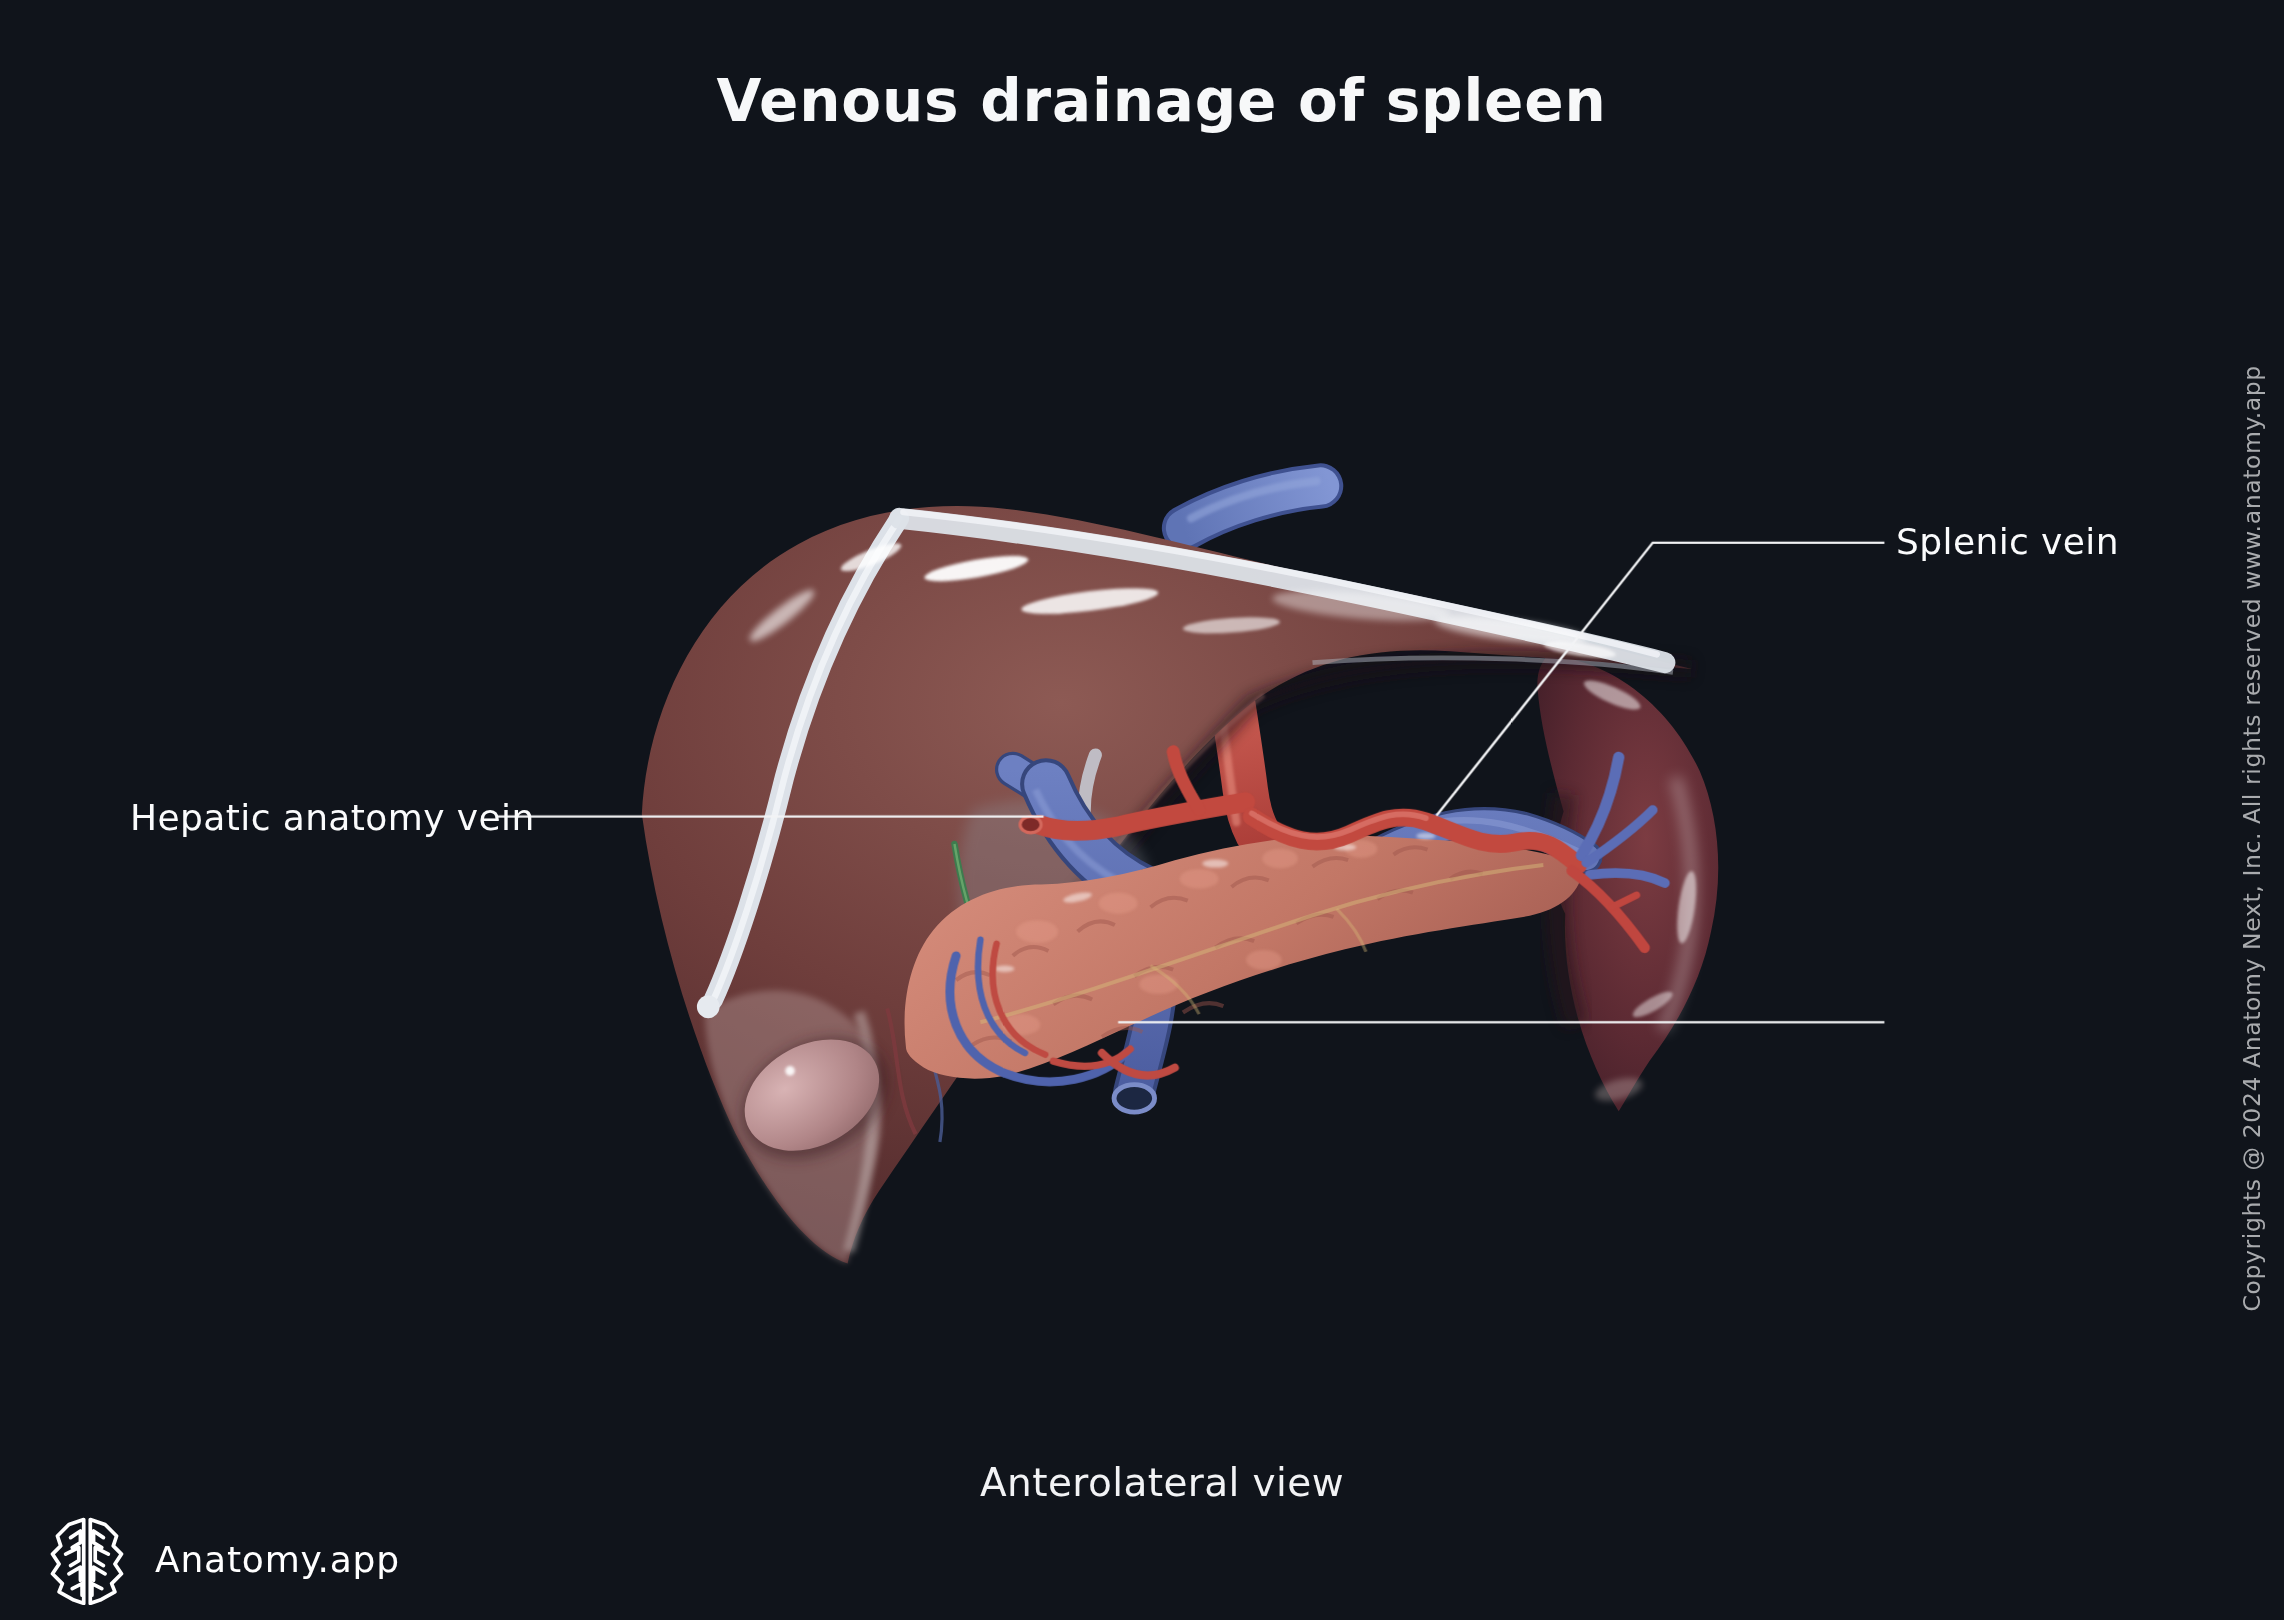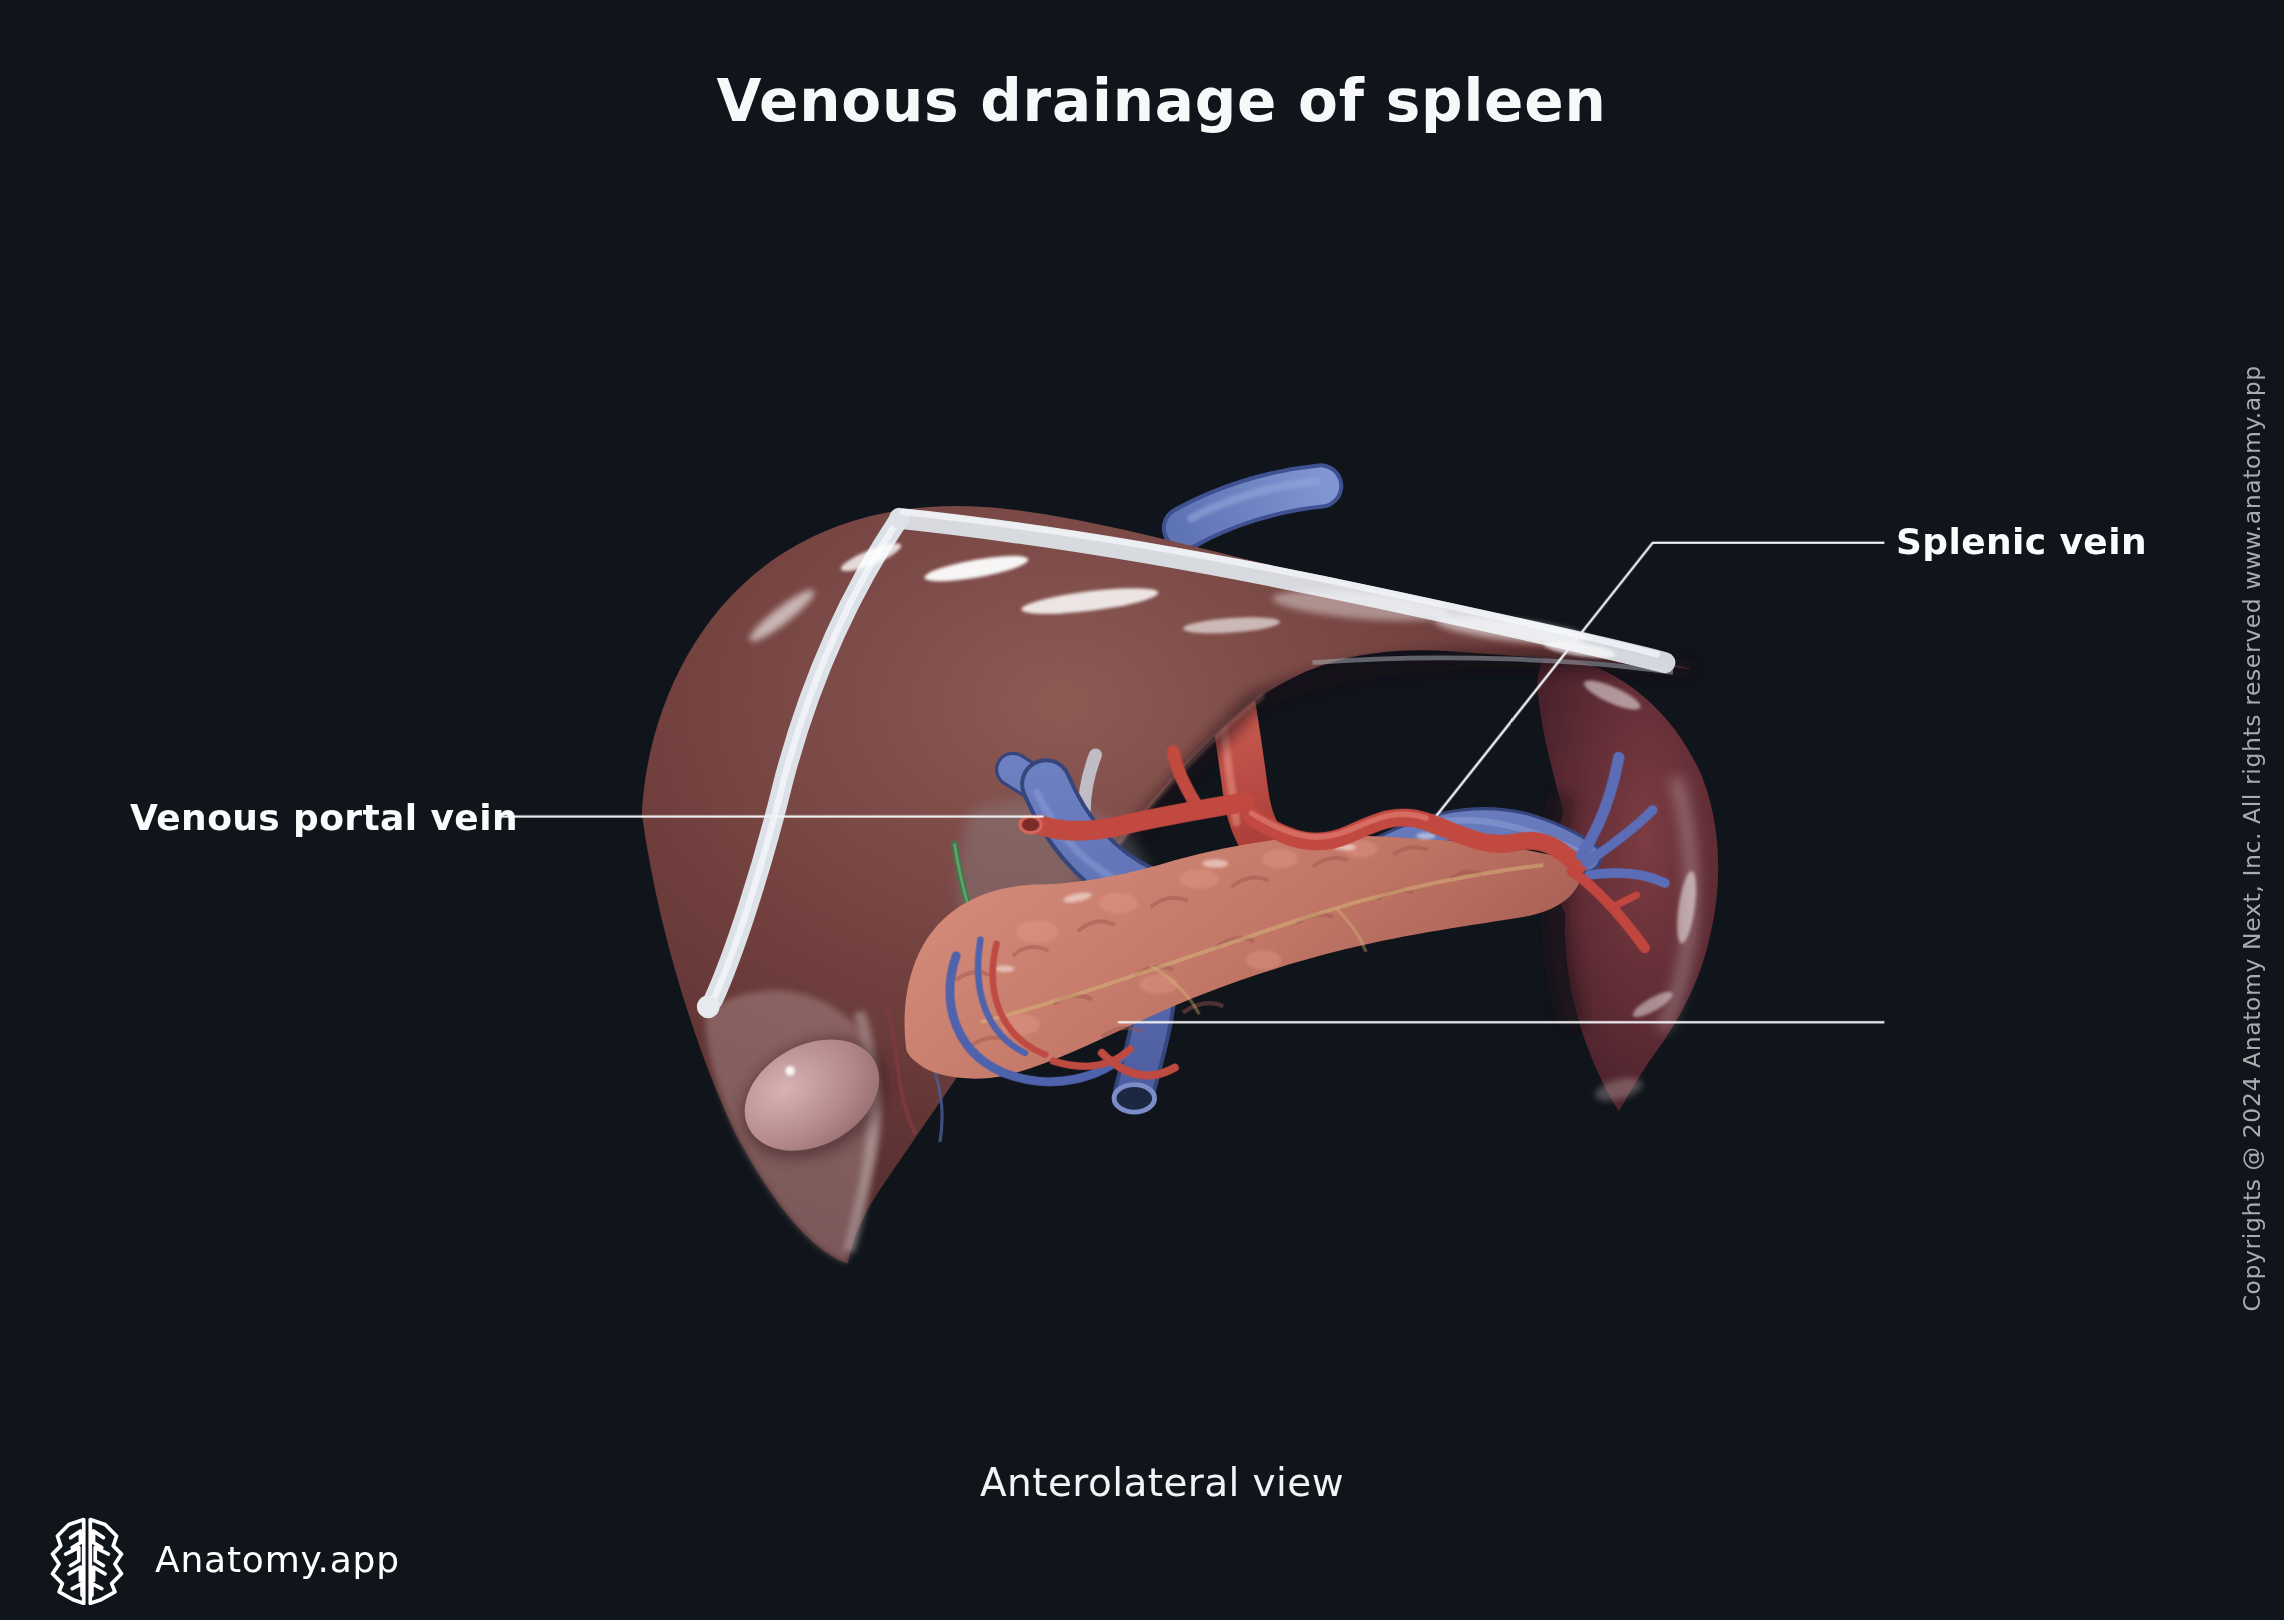--- a/index.html
+++ b/index.html
@@ -13,21 +13,21 @@
   }
   .art{position:absolute;left:0;top:0;width:2284px;height:1620px;}
   .page-title{
     position:absolute;left:0;right:0;top:62px;
     text-align:center;
     font-size:58px;line-height:78px;font-weight:700;
     letter-spacing:0.8px;color:#f7f8f9;margin-left:39px;
   }
   .anno{
     position:absolute;
-    font-size:36px;line-height:46px;font-weight:700;
+    font-size:36px;line-height:46px;font-weight:400;
     color:#fafbfc;letter-spacing:0.4px;white-space:nowrap;
   }
   .anno.wrap{white-space:normal;}
   .anno-splenic{left:1896px;top:519px;}
   .anno-portal{left:130px;top:795px;}
   .anno-smv{left:1898px;top:1003px;width:340px;}
   .view-label{
     position:absolute;left:0;right:0;top:1460px;
     text-align:center;font-size:39px;line-height:45px;
     font-weight:500;color:#f2f3f5;letter-spacing:0.4px;padding-left:40px;
@@ -293,21 +293,21 @@
     <g stroke="#f2f3f5" stroke-width="3" fill="none">
       <path d="M 612 1008 H 1288"></path>
       <path d="M 1773 1007 L 2040 670 H 2326"></path>
       <path d="M 1380 1262 H 2326"></path>
     </g>
   </svg>
 
   <div class="page-title">Venous drainage of spleen</div>
 
   <div class="anno anno-splenic">Splenic vein</div>
-  <div class="anno anno-portal">Venous portal vein</div>
+  <div class="anno anno-portal">Hepatic anatomy vein</div>
 
   <div class="view-label">Anterolateral view</div>
 
   <div class="brand">
     <svg width="84" height="92" viewBox="0 0 100 112" aria-hidden="true" fill="none" stroke="#ffffff" stroke-width="4.5" stroke-linejoin="round" stroke-linecap="round">
 
       <path d="M46 8 L28 14 L14 28 L18 40 L8 50 L16 62 L8 74 L20 86 L16 96 L34 106 L46 110 Z"></path>
       <path d="M30 30 L42 22 L42 36 L32 42"></path>
       <path d="M24 50 L40 42 L40 58 L30 64"></path>
       <path d="M28 74 L42 66 L42 82"></path>

